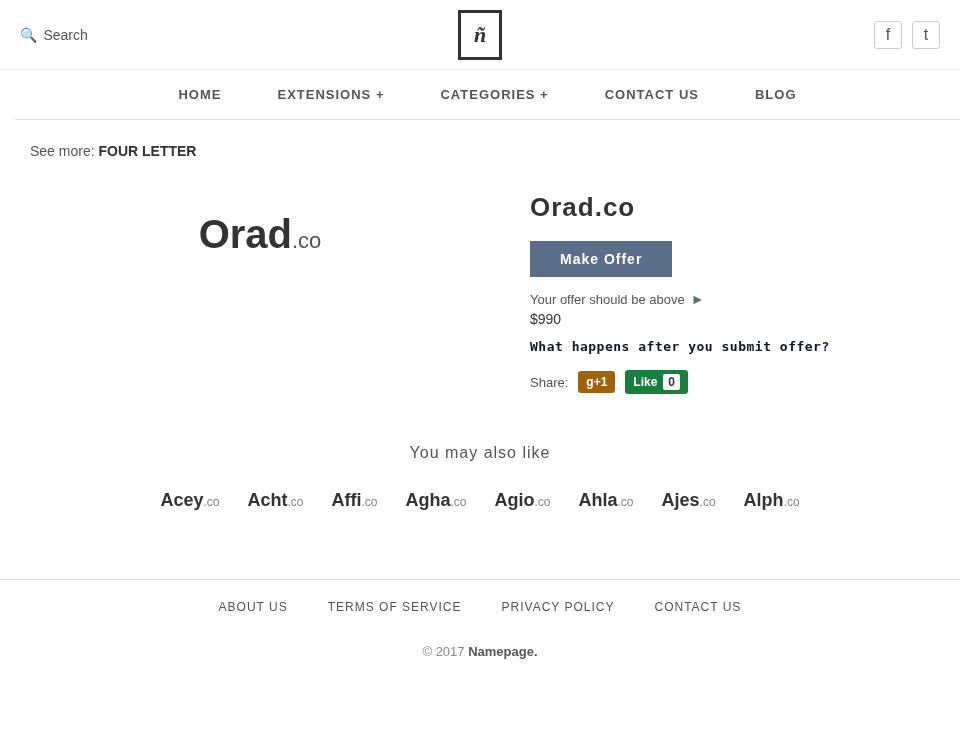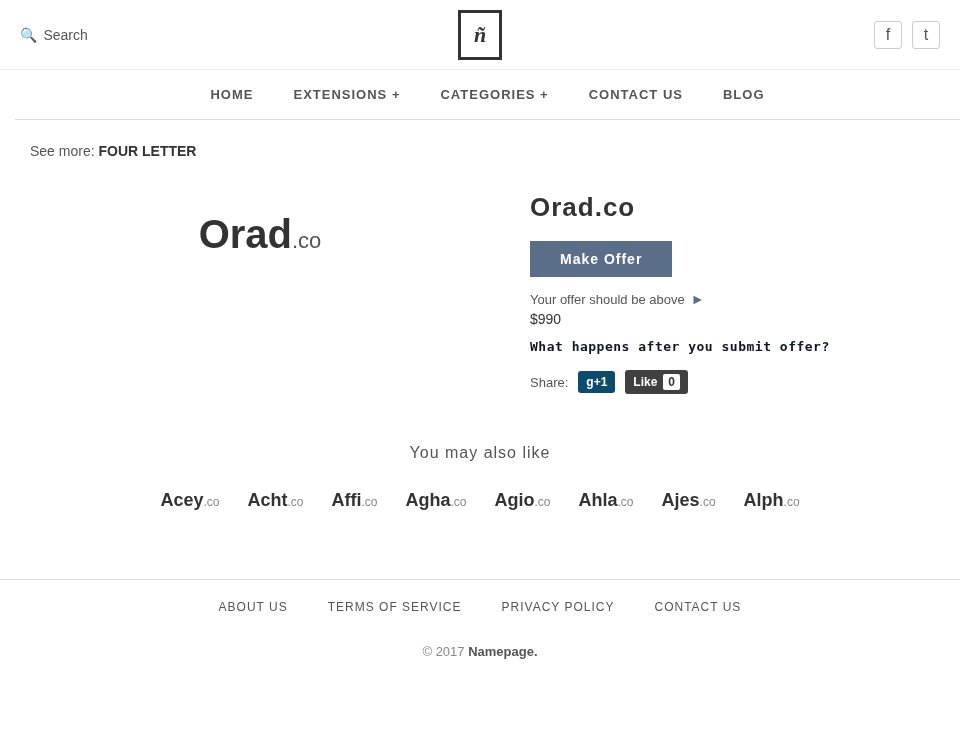--- a/index.html
+++ b/index.html
@@ -86,21 +86,21 @@
       border-radius: 3px;
     }
 
     
     .nav {
       display: flex;
       justify-content: center;
       align-items: center;
       border-bottom: 1px solid #ddd;
       padding: 12px 0;
-      gap: 24px;
+      gap: 40px;
       margin-left: 15px;
     }
     .nav-item {
       font-size: 13px;
       font-weight: bold;
       color: #555;
       letter-spacing: 1px;
       text-transform: uppercase;
       cursor: pointer;
       padding: 5px 8px;
@@ -208,33 +208,33 @@
       gap: 10px;
       margin-top: 8px;
     }
     .share-label {
       font-size: 13px;
       color: #555;
     }
     .gplus-btn {
       display: flex;
       align-items: center;
-      background: #0c4a6e;
+      background: #a16207;
       color: white;
       font-size: 12px;
       font-weight: bold;
       padding: 4px 8px;
       border-radius: 3px;
       cursor: pointer;
       gap: 4px;
     }
     .fb-btn {
       display: flex;
       align-items: center;
-      background: #404040;
+      background: #15803d;
       color: white;
       font-size: 12px;
       font-weight: bold;
       padding: 4px 8px;
       border-radius: 3px;
       cursor: pointer;
       gap: 6px;
       justify-content: flex-end;
     }
     .fb-count {

